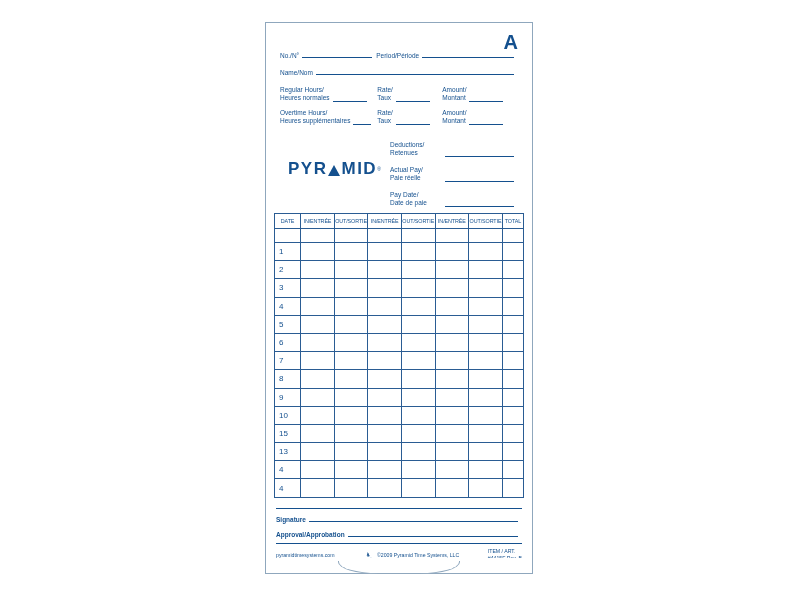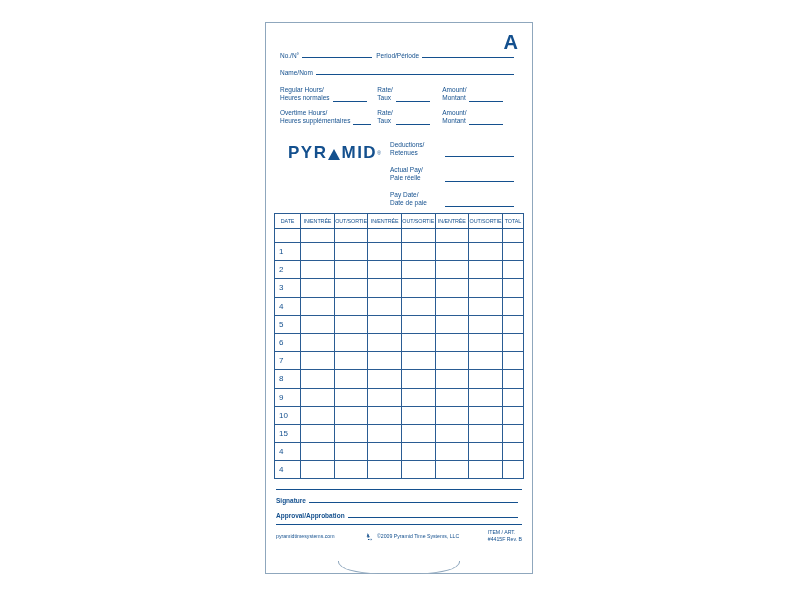--- a/index.html
+++ b/index.html
@@ -123,21 +123,21 @@
     display: flex;
     align-items: flex-end;
   }
   .hoursrow .c1 { width: 108px; }
   .hoursrow .c2 { width: 72px; }
   .hoursrow .c3 { width: 84px; }
 
   .logo-wrap {
     position: absolute;
     left: 22px;
-    top: 120px;
+    top: 136px;
     width: 112px;
     text-align: center;
   }
   .logo-text {
     font-size: 17px;
     font-weight: bold;
     letter-spacing: 1.5px;
     color: #14508e;
     font-family: "Liberation Sans", sans-serif;
     display: flex;
@@ -494,20 +494,30 @@
             <td></td>
             <td></td>
             <td></td>
             <td></td>
             <td></td>
             <td></td>
             <td></td>
           </tr>
           <tr>
             <td class="daynum">15</td>
+            <td></td>
+            <td></td>
+            <td></td>
+            <td></td>
+            <td></td>
+            <td></td>
+            <td></td>
+          </tr>
+          <tr>
+            <td class="daynum">13</td>
             <td></td>
             <td></td>
             <td></td>
             <td></td>
             <td></td>
             <td></td>
             <td></td>
           </tr>
           <tr>
             <td class="daynum">4</td>

